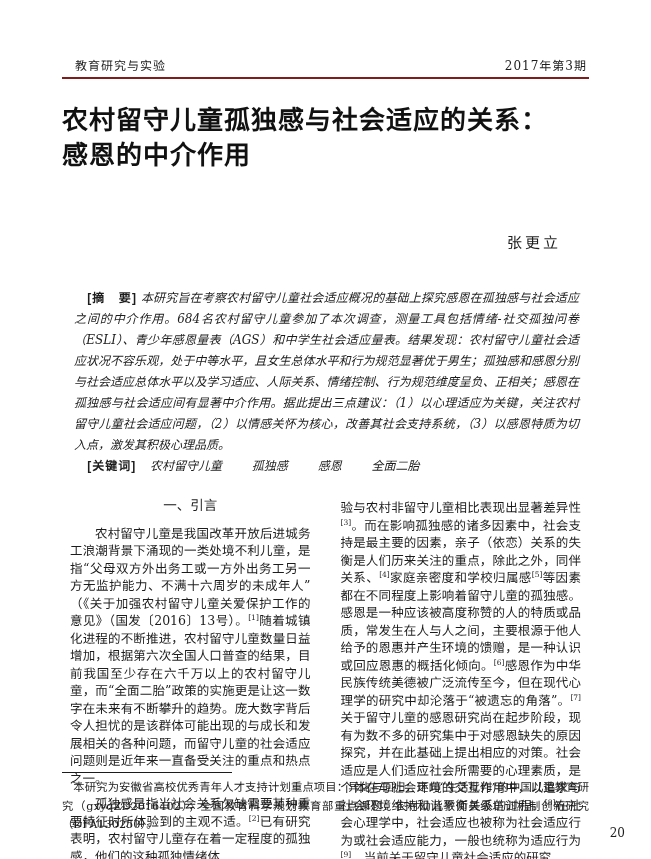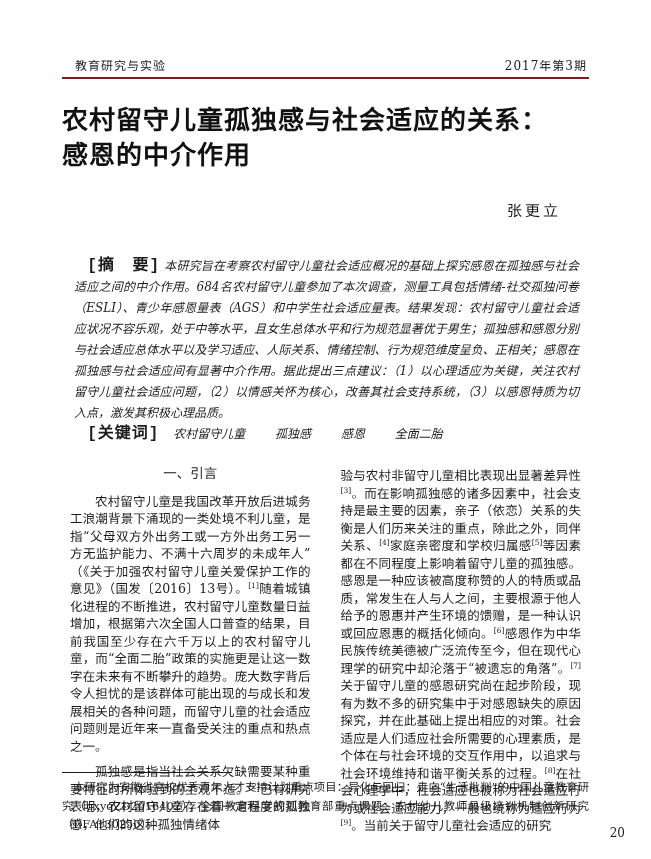--- a/index.html
+++ b/index.html
@@ -10,28 +10,28 @@
   }
   .journal-header{
     display:flex;justify-content:space-between;align-items:flex-end;
     font-size:12px;letter-spacing:1px;padding:0 2px 4px 13px;
     border-bottom:2px solid #7f1d1d;
   }
   .paper-title{
     font-family:"DejaVu Sans","Liberation Sans",sans-serif;font-weight:700;
     font-size:26px;line-height:35px;letter-spacing:1px;margin-top:24px;color:#111;
   }
-  .author-line{text-align:right;font-size:15px;letter-spacing:3px;margin-top:26px;padding-right:28px;}
+  .author-line{text-align:right;font-size:15px;letter-spacing:3px;margin-top:58px;padding-right:28px;}
   .abstract-block{
     margin-top:36px;font-size:12px;line-height:21px;text-align:justify;
     padding:0 10px 0 12px;font-style:italic;
   }
   .abstract-block .blk-label{
     font-style:normal;font-weight:700;letter-spacing:1px;
-    font-family:Liberation Mono, monospace;font-size:16px;
+    font-family:Liberation Sans, sans-serif;font-size:12px;
   }
   .abstract-text{text-indent:0;display:inline;}
   .keywords-line{margin-top:0;}
   .keywords-line .kw{margin-right:26px;}
   .body-columns{display:flex;gap:14px;margin-top:14px;}
   .body-col{width:50%;font-size:12.5px;line-height:17.5px;text-align:justify;}
   .body-col p{margin:8px;text-indent:2em;}
   .section-heading{
     font-family:"DejaVu Sans","Liberation Sans",sans-serif;
     font-size:13.5px;font-weight:400;text-align:center;margin:6px 0 10px 0;

